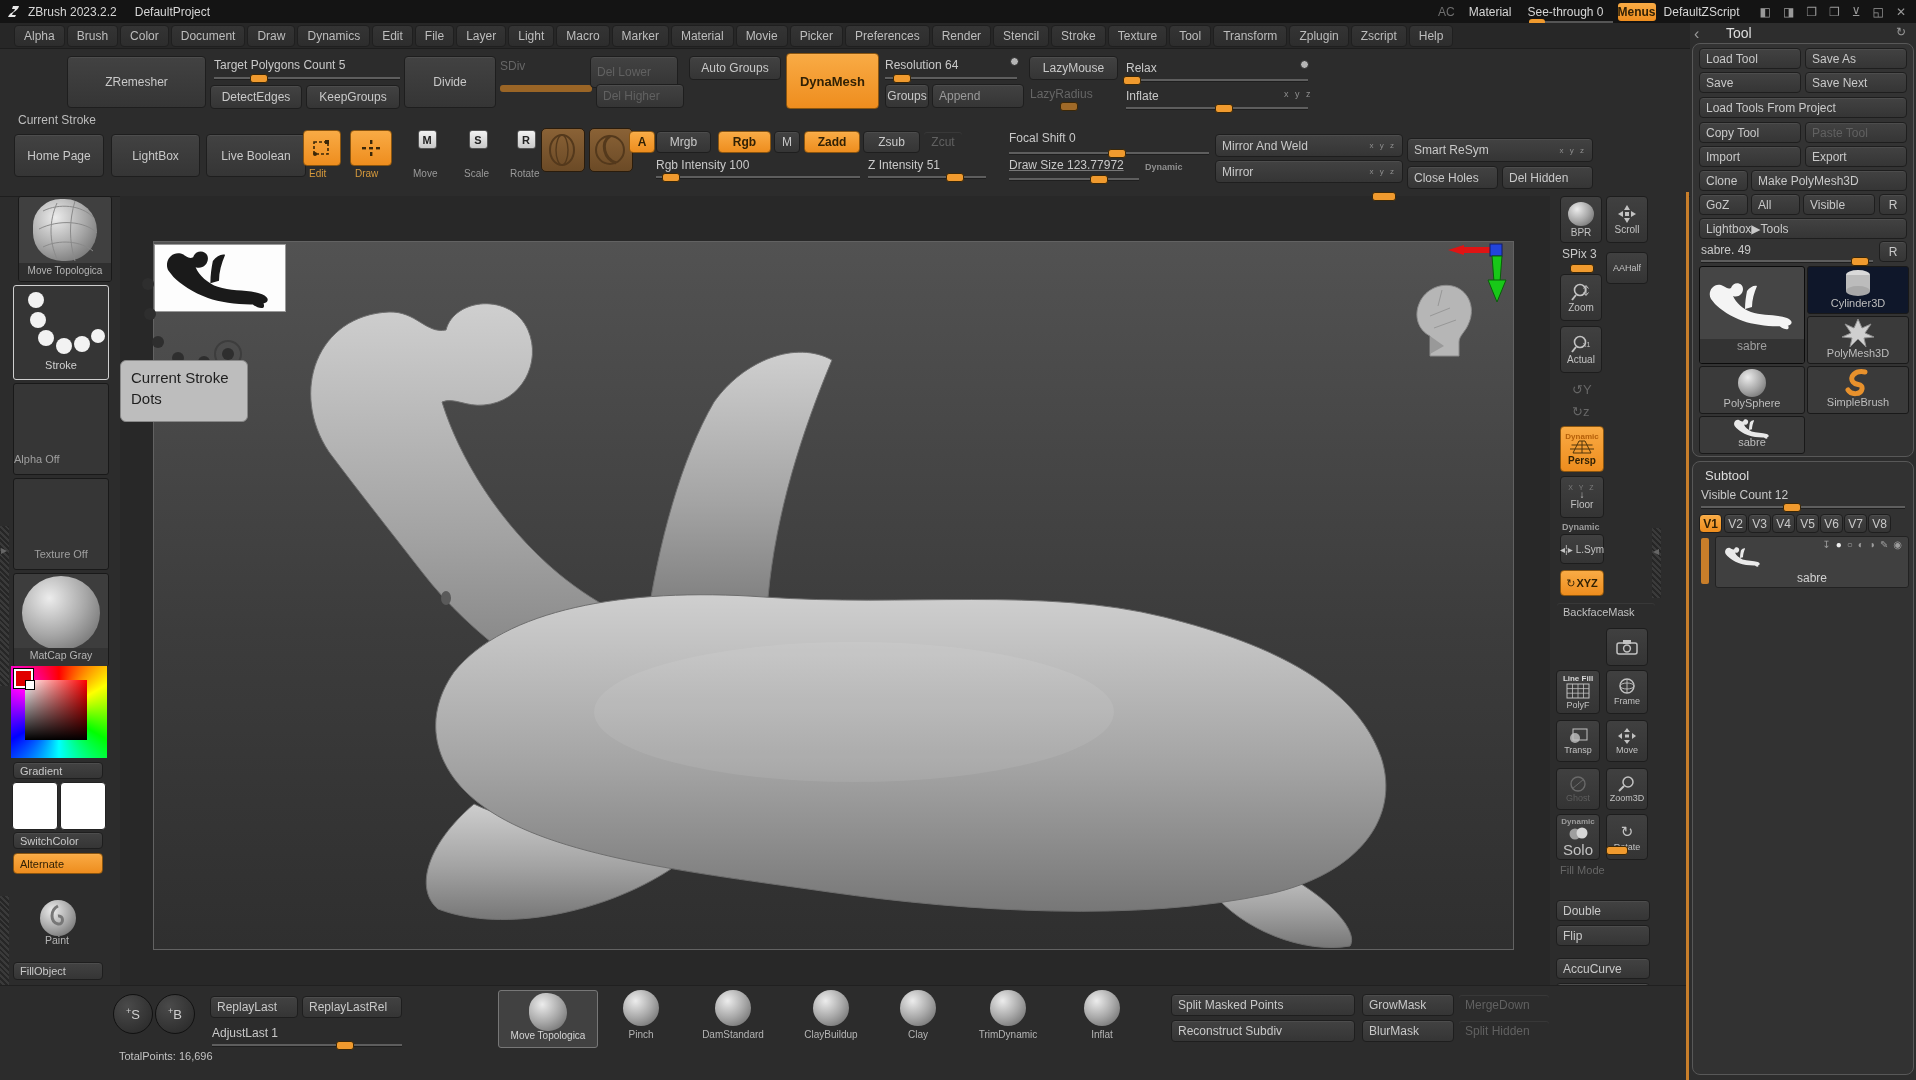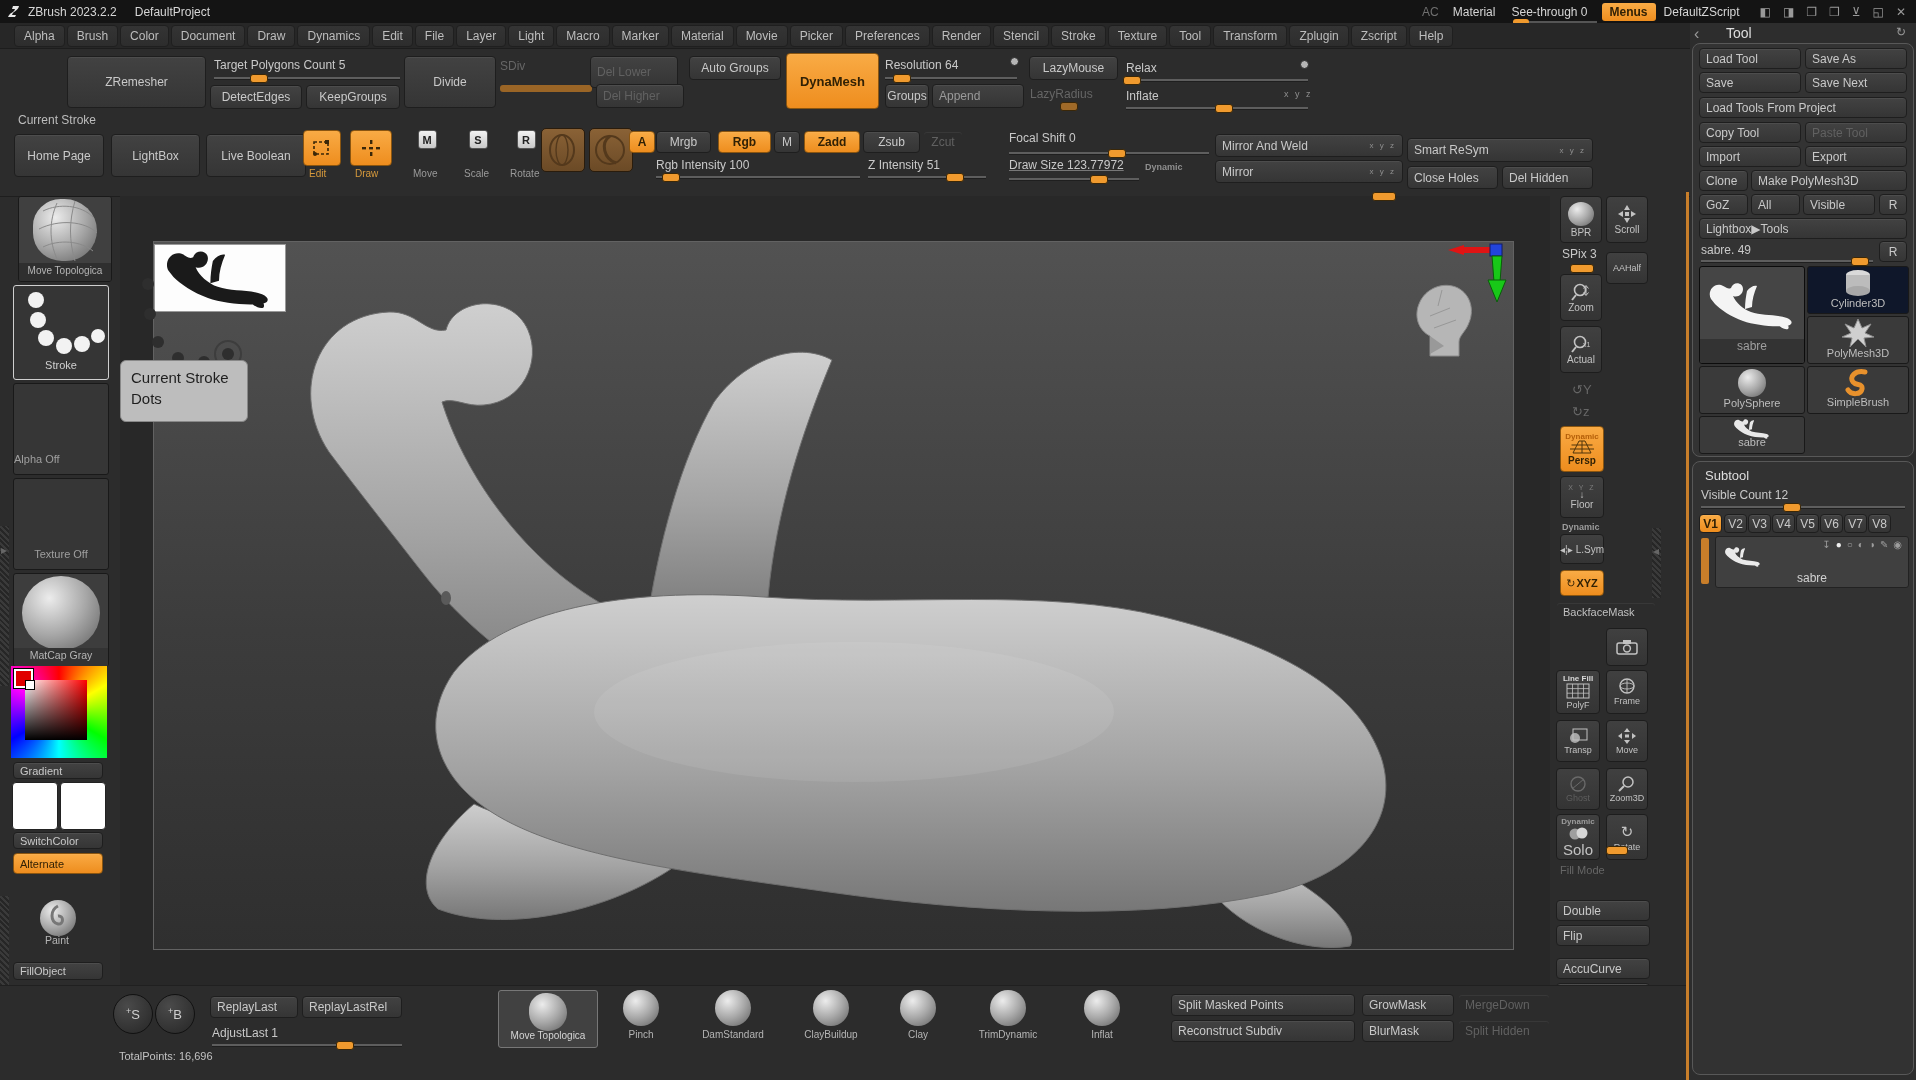--- a/index.html
+++ b/index.html
@@ -66,21 +66,21 @@
     <span style="margin-right:18px">ZBrush 2023.2.2</span>
     <span style="margin-right:18px">DefaultProject</span>
     <span style="flex:1"></span>
     <span class="lab dim" style="position:static;margin-right:14px;color:#6f6f6f">AC</span>
     <span style="margin-right:16px">Material</span>
     <span style="margin-right:14px;position:relative">
       <span>See-through 0</span>
       <i class="abs" style="left:2px;bottom:-4px;width:84px;height:2px;background:#555"></i>
       <i class="abs" style="left:2px;bottom:-6px;width:16px;height:6px;background:#f09a2e;border-radius:3px"></i>
     </span>
-    <span style="background:linear-gradient(#f9ab45,#ee8d1e);color:#312105;padding:2px 8px;border-radius:3px;font-weight:bold;margin-right:8px">Menus</span>
+    <span style="background:linear-gradient(#f9ab45,#ee8d1e);color:#312105;padding:2px 0;border-radius:3px;font-weight:bold;margin-right:8px">Menus</span>
     <span style="margin-right:14px">DefaultZScript</span>
     <span class="winglyph">◧</span>
     <span class="winglyph">◨</span>
     <span class="winglyph">❐</span>
     <span class="winglyph">❐</span>
     <span class="winglyph">⊻</span>
     <span class="winglyph">◱</span>
     <span class="winglyph" style="margin-right:10px">✕</span>
   </div>
 

